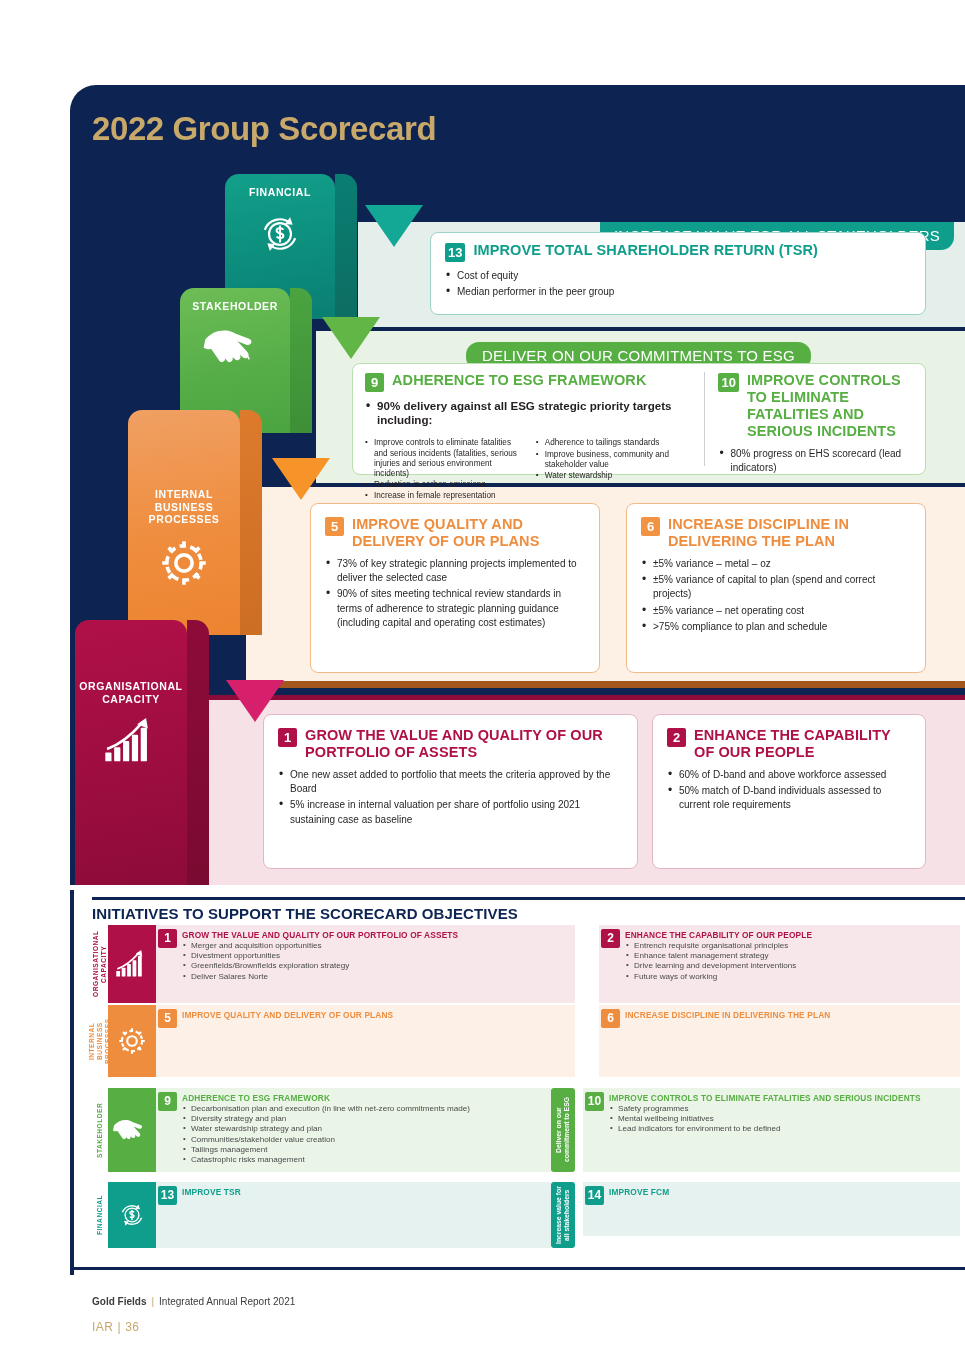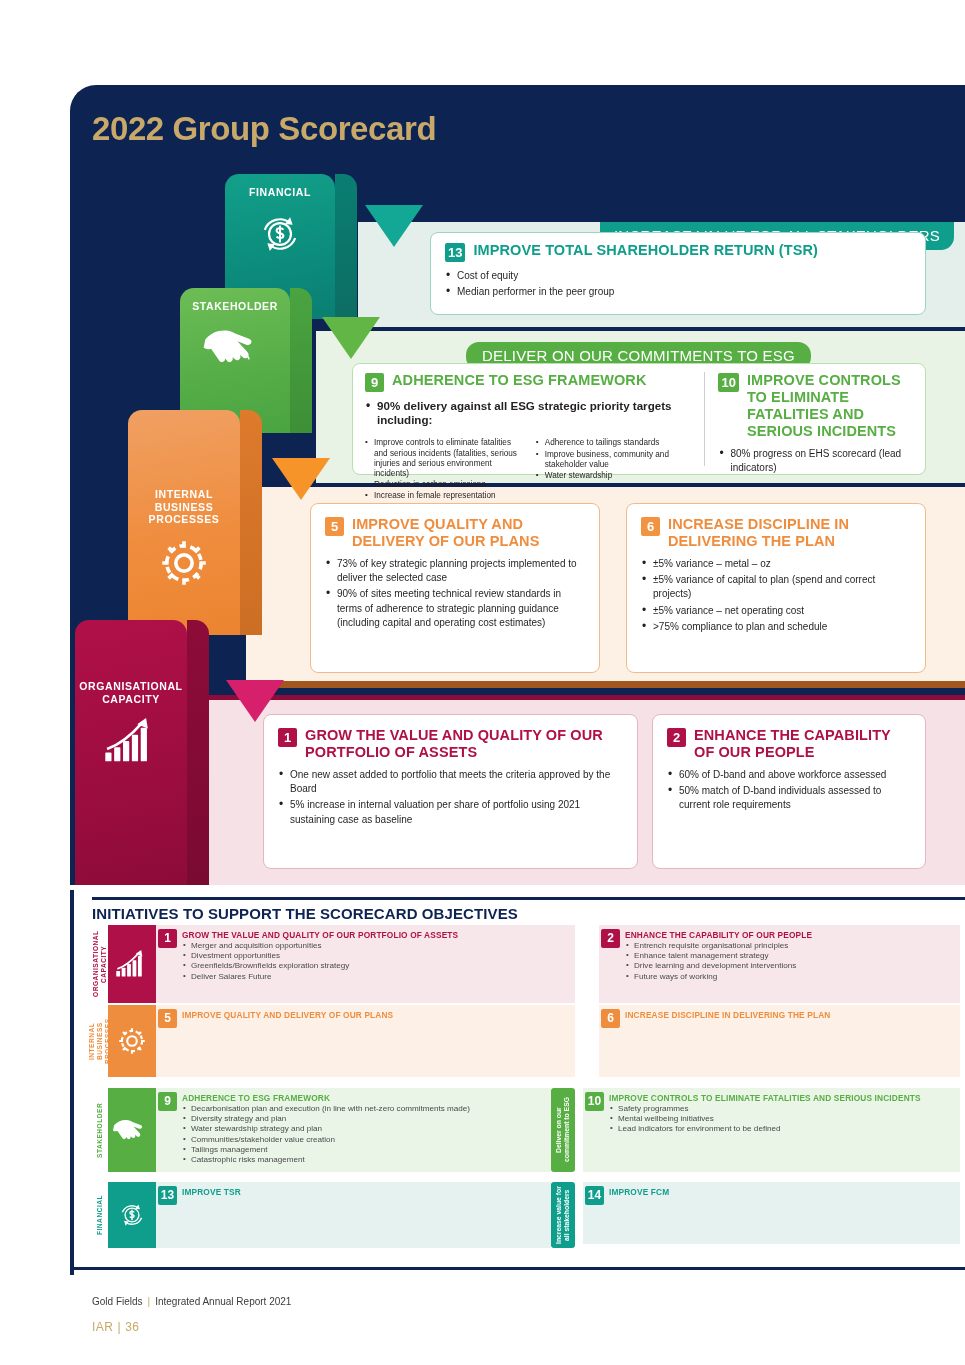--- a/index.html
+++ b/index.html
@@ -163,21 +163,21 @@
       border-radius:3px; }
 
   #row1{ top:925px; } #row5{ top:1005px; } #row9{ top:1088px; } #row13{ top:1182px; }
 
   #init-bottom{ position:absolute; left:70px; top:1267px; width:895px; height:3px;
       background:#0d2352;}
 
   
   .foot{ position:absolute; left:92px; }
   #foot1{ top:1296px; font-size:10px; color:#3c3c3c;}
-  #foot1 b{ font-weight:normal; }
+  #foot1 b{ font-weight:bold; }
   #foot1 .sep{ color:#c8a96a; margin:0 5px; }
   #foot2{ top:1320px; font-size:12px; color:#c8a96a; letter-spacing:.5px;}
   #foot2 .bar{ color:#c8a96a; margin:0 4px;}
   svg{ display:block; }
 </style>
 </head>
 <body>
 
 <div id="page">
 
@@ -364,21 +364,21 @@
       </svg>
     </div>
     <div class="ibody">
       <div class="ipanel" style="background:#f7e7eb;width:419px;height:78px">
         <span class="inum" style="background:#b01048">1</span>
         <div class="ihead" style="color:#b01048">GROW THE VALUE AND QUALITY OF OUR PORTFOLIO OF ASSETS</div>
         <ul class="ilist">
           <li>Merger and acquisition opportunities</li>
           <li>Divestment opportunities</li>
           <li>Greenfields/Brownfields exploration strategy</li>
-          <li>Deliver Salares Future</li>
+          <li>Deliver Salares Norte</li>
         </ul>
       </div>
       <div style="width:24px"></div>
       <div class="ipanel" style="background:#f7e7eb;width:361px;height:78px">
         <span class="inum" style="background:#b01048">2</span>
         <div class="ihead" style="color:#b01048">ENHANCE THE CAPABILITY OF OUR PEOPLE</div>
         <ul class="ilist">
           <li>Entrench requisite organisational principles</li>
           <li>Enhance talent management strategy</li>
           <li>Drive learning and development interventions</li>
@@ -457,21 +457,21 @@
           <path d="M32 22v20"></path>
       </svg>
     </div>
     <div class="ibody">
       <div class="ipanel" style="background:#e6f2ef;width:395px;height:66px">
         <span class="inum" style="background:#0f9e8b">13</span>
         <div class="ihead" style="color:#0f9e8b">IMPROVE TSR</div>
       </div>
       <div class="sidetag" style="background:#0f9e8b;height:66px">Increase value for all stakeholders</div>
       <div style="width:8px"></div>
-      <div class="ipanel" style="background:#e6f2ef;width:377px;height:62px">
+      <div class="ipanel" style="background:#e6f2ef;width:377px;height:54px">
         <span class="inum" style="background:#0f9e8b">14</span>
         <div class="ihead" style="color:#0f9e8b">IMPROVE FCM</div>
       </div>
     </div>
   </div>
 
   <div id="init-bottom"></div>
 
   <div class="foot" id="foot1">
     <b>Gold Fields</b><span class="sep">|</span><span>Integrated Annual Report 2021</span>

